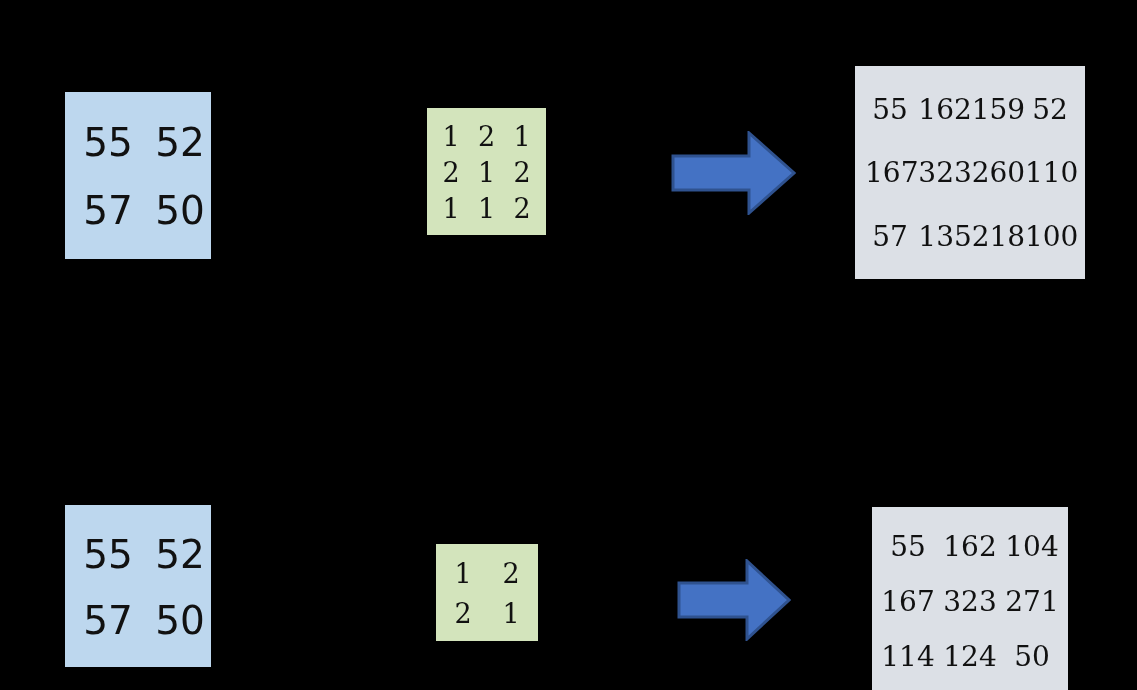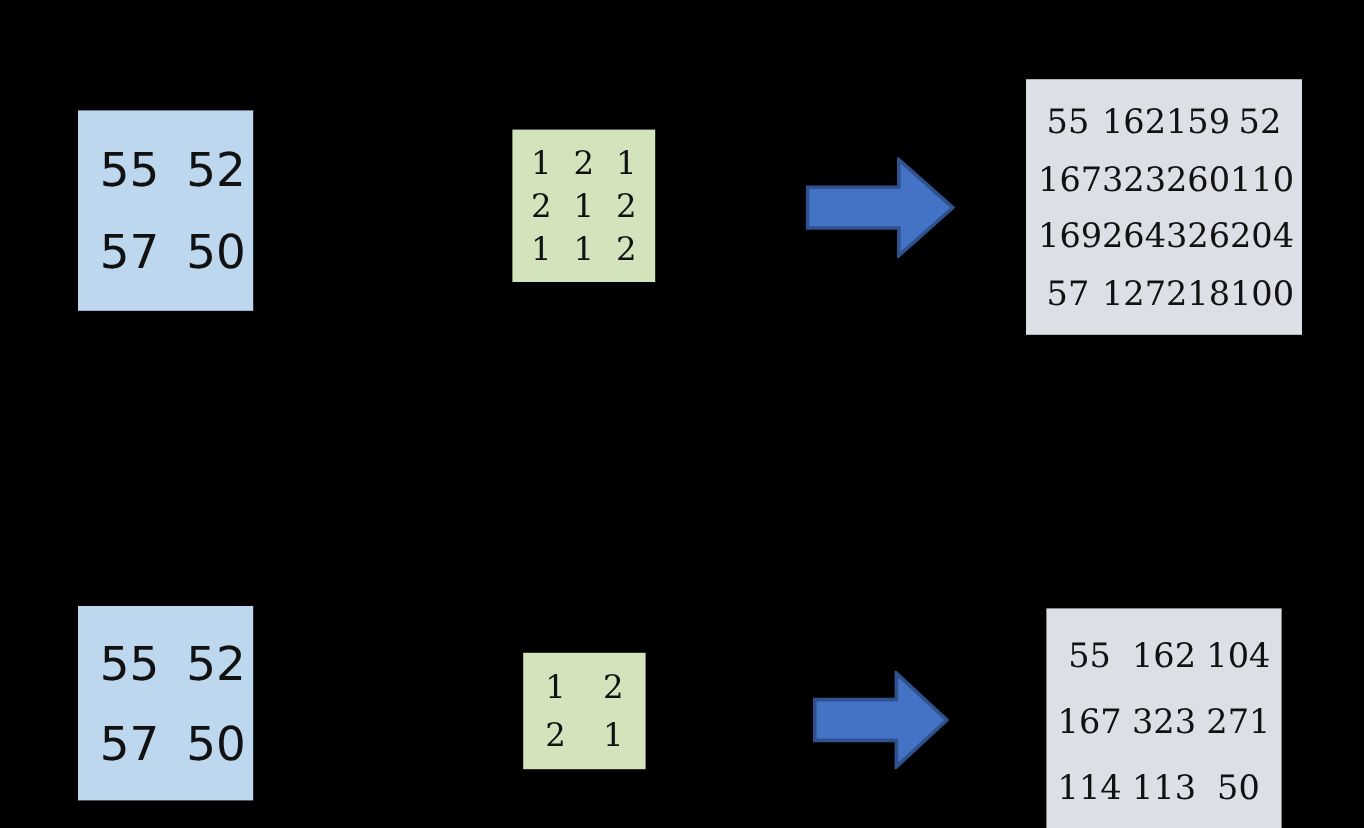--- a/index.html
+++ b/index.html
@@ -158,28 +158,22 @@
       <span class="cell">159</span>
       <span class="cell">52</span>
     </div>
     <div class="row">
       <span class="cell">167</span>
       <span class="cell">323</span>
       <span class="cell">260</span>
       <span class="cell">110</span>
     </div>
     <div class="row">
-      <span class="cell">169</span>
-      <span class="cell">264</span>
-      <span class="cell">326</span>
-      <span class="cell">204</span>
-    </div>
-    <div class="row">
       <span class="cell">57</span>
-      <span class="cell">127</span>
+      <span class="cell">135</span>
       <span class="cell">218</span>
       <span class="cell">100</span>
     </div>
   </div>
 
   <div class="matrix m-input" id="input-bottom">
     <div class="row">
       <span class="cell">55</span>
       <span class="cell">52</span>
     </div>
@@ -212,18 +206,18 @@
       <span class="cell">162</span>
       <span class="cell">104</span>
     </div>
     <div class="row">
       <span class="cell">167</span>
       <span class="cell">323</span>
       <span class="cell">271</span>
     </div>
     <div class="row">
       <span class="cell">114</span>
-      <span class="cell">113</span>
+      <span class="cell">124</span>
       <span class="cell">50</span>
     </div>
   </div>
 
 </div>
 
 </body></html>

